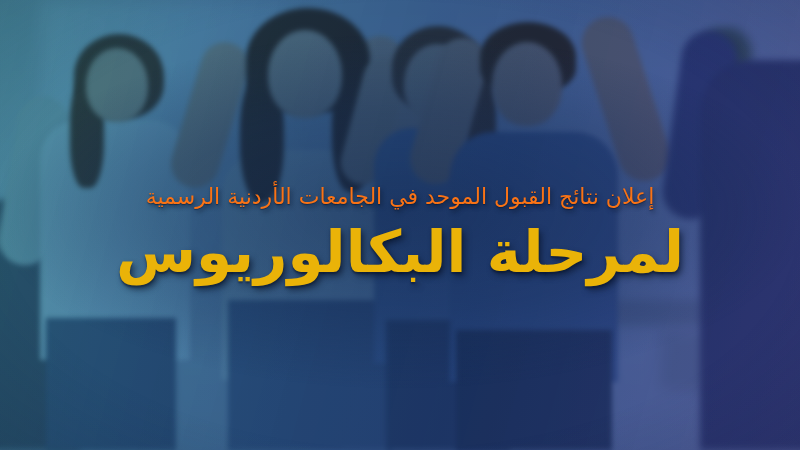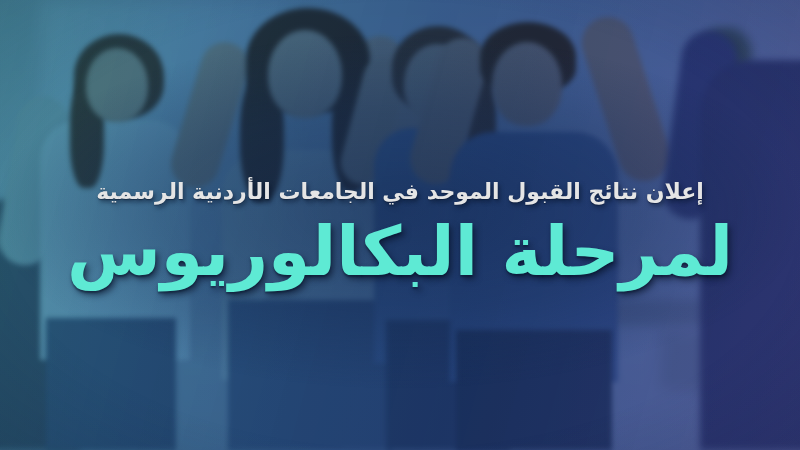--- a/index.html
+++ b/index.html
@@ -158,31 +158,31 @@
     inset: 0;
     display: flex;
     flex-direction: column;
     align-items: center;
     justify-content: center;
     text-align: center;
     padding-top: 18px;
     box-sizing: border-box;
   }
   .line-1 {
-    color: #e5e5e5;
+    color: #f97316;
     font-size: 22px;
-    font-weight: 700;
+    font-weight: 400;
     letter-spacing: .2px;
     line-height: 1.25;
     text-shadow: 2px 3px 4px rgba(8,20,42,.55), 0 1px 1px rgba(8,20,42,.5);
     white-space: nowrap;
   }
   .line-2 {
-    color: #5eead4;
-    font-size: 68px;
+    color: #eab308;
+    font-size: 58px;
     font-weight: 700;
     line-height: 1.12;
     margin-top: 9px;
     letter-spacing: 0;
     text-shadow: 3px 4px 6px rgba(8,20,42,.62), 0 2px 2px rgba(8,20,42,.5);
     white-space: nowrap;
   }
   .line-3 {
     color: #ffffff;
     font-size: 22px;

